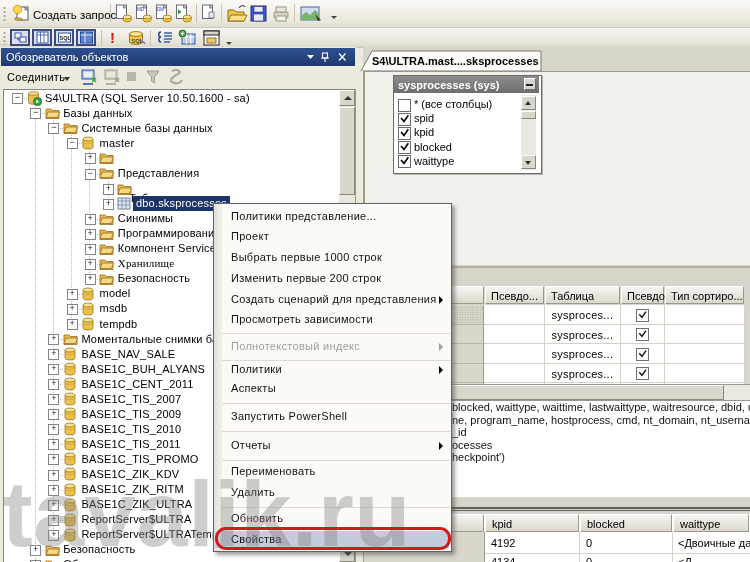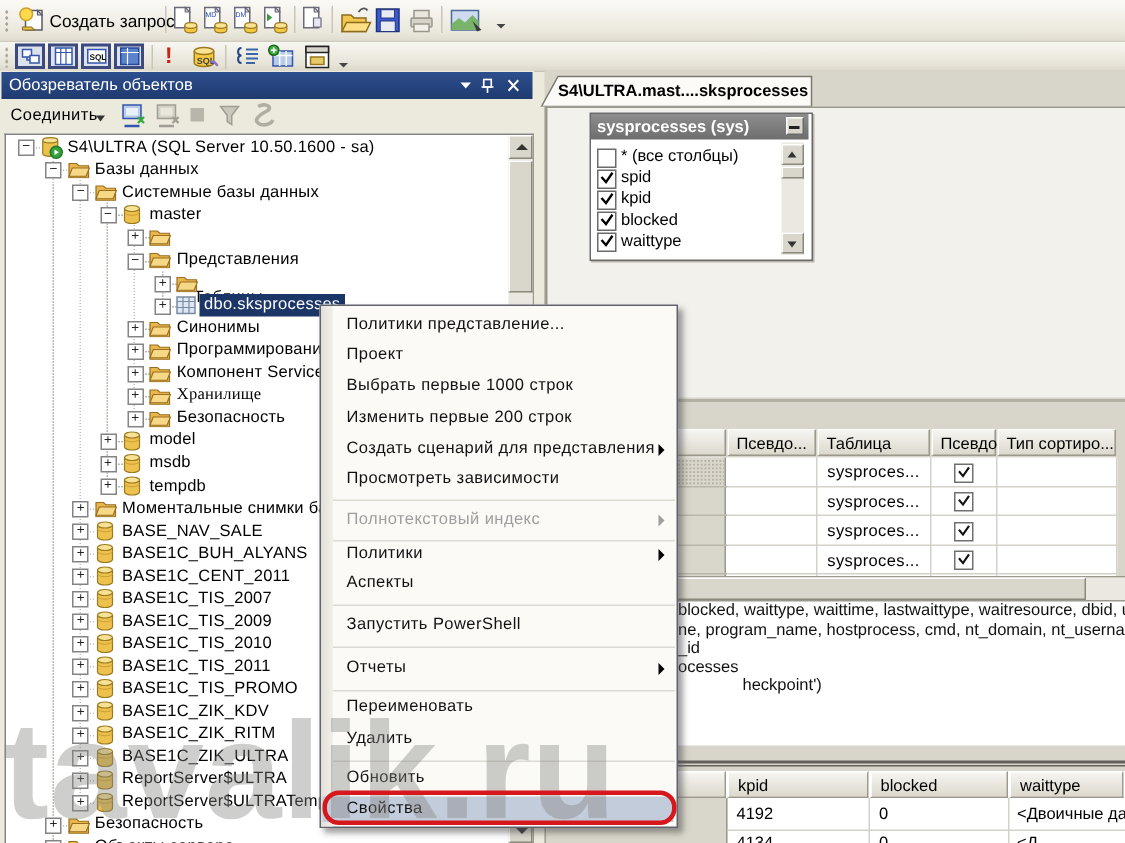--- a/index.html
+++ b/index.html
@@ -526,21 +526,21 @@
 
 <div class="abs" style="left:364px;top:384px;width:386px;height:1px;background:#9c998c;"></div>
 <div class="abs" style="left:364px;top:385px;width:386px;height:15px;background:#ebe8e2;"></div>
 <div class="abs" style="left:364px;top:385px;width:360px;height:15px;background:#d9d6cb;border:1px solid #fff;border-right-color:#8a877b;border-bottom-color:#8a877b;box-sizing:border-box;"></div>
 
 <div class="abs" style="left:364px;top:400px;width:386px;height:99px;background:#fff;border-top:1px solid #9a978c;"></div>
 <div class="tx" style="left:452px;top:401.0px;font-size:11px;color:#111;">blocked, waittype, waittime, lastwaittype, waitresource, dbid, uid,</div>
 <div class="tx" style="left:452px;top:413.6px;font-size:11px;color:#111;">ne, program_name, hostprocess, cmd, nt_domain, nt_username, n</div>
 <div class="tx" style="left:452px;top:426.2px;font-size:11px;color:#111;">_id</div>
 <div class="tx" style="left:452px;top:438.8px;font-size:11px;color:#111;">ocesses</div>
-<div class="tx" style="left:452px;top:451.4px;font-size:11px;color:#111;margin-left:43px;">heckpoint')</div>
+<div class="tx" style="left:452px;top:451.4px;font-size:11px;color:#111;">heckpoint')</div>
 
 <div class="abs" style="left:364px;top:497px;width:386px;height:65px;background:#d8d5ca;"></div>
 <div class="abs" style="left:364px;top:507px;width:386px;height:1.5px;background:#62605a;"></div>
 <div class="abs" style="left:364px;top:509.5px;width:386px;height:1.5px;background:#62605a;"></div>
 <div class="abs" style="left:364px;top:514px;width:386px;height:48px;background:#fff;"></div>
 
 <div class="abs" style="left:364px;top:514px;width:120px;height:18px;background:linear-gradient(#f6f5f1,#dcd8cc);border:1px solid #fff;border-right:1px solid #9c998c;border-bottom:1px solid #9c998c;box-sizing:border-box;"></div>
 <div class="abs" style="left:485px;top:514px;width:94px;height:18px;background:linear-gradient(#f6f5f1,#dcd8cc);border:1px solid #fff;border-right:1px solid #9c998c;border-bottom:1px solid #9c998c;box-sizing:border-box;"></div>
 <div class="tx" style="left:492px;top:518px;">kpid</div>
 <div class="abs" style="left:580px;top:514px;width:92px;height:18px;background:linear-gradient(#f6f5f1,#dcd8cc);border:1px solid #fff;border-right:1px solid #9c998c;border-bottom:1px solid #9c998c;box-sizing:border-box;"></div>

